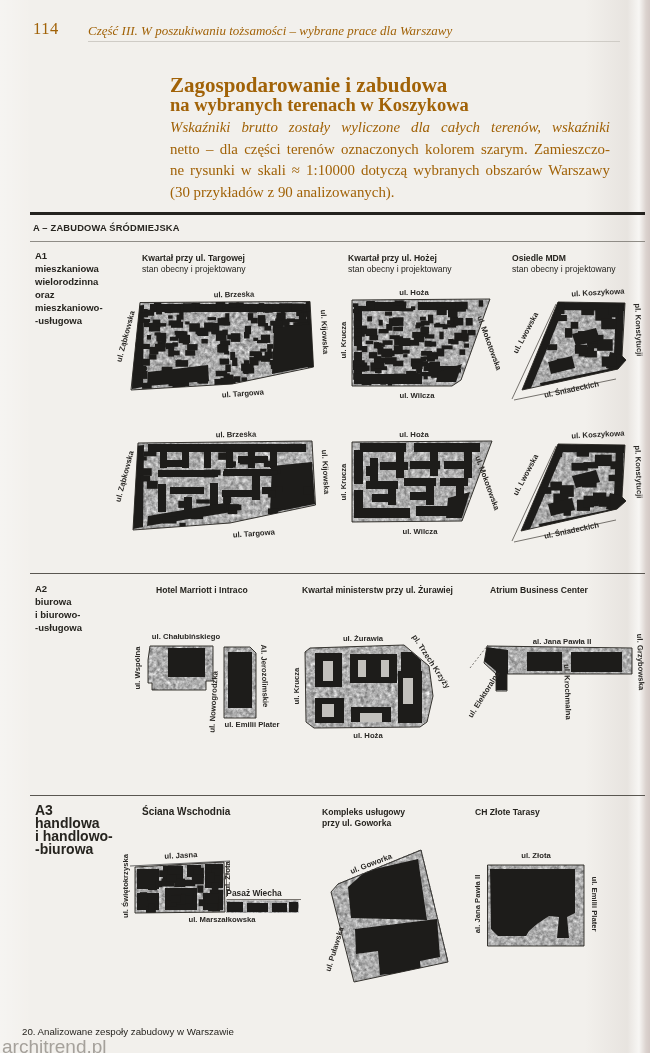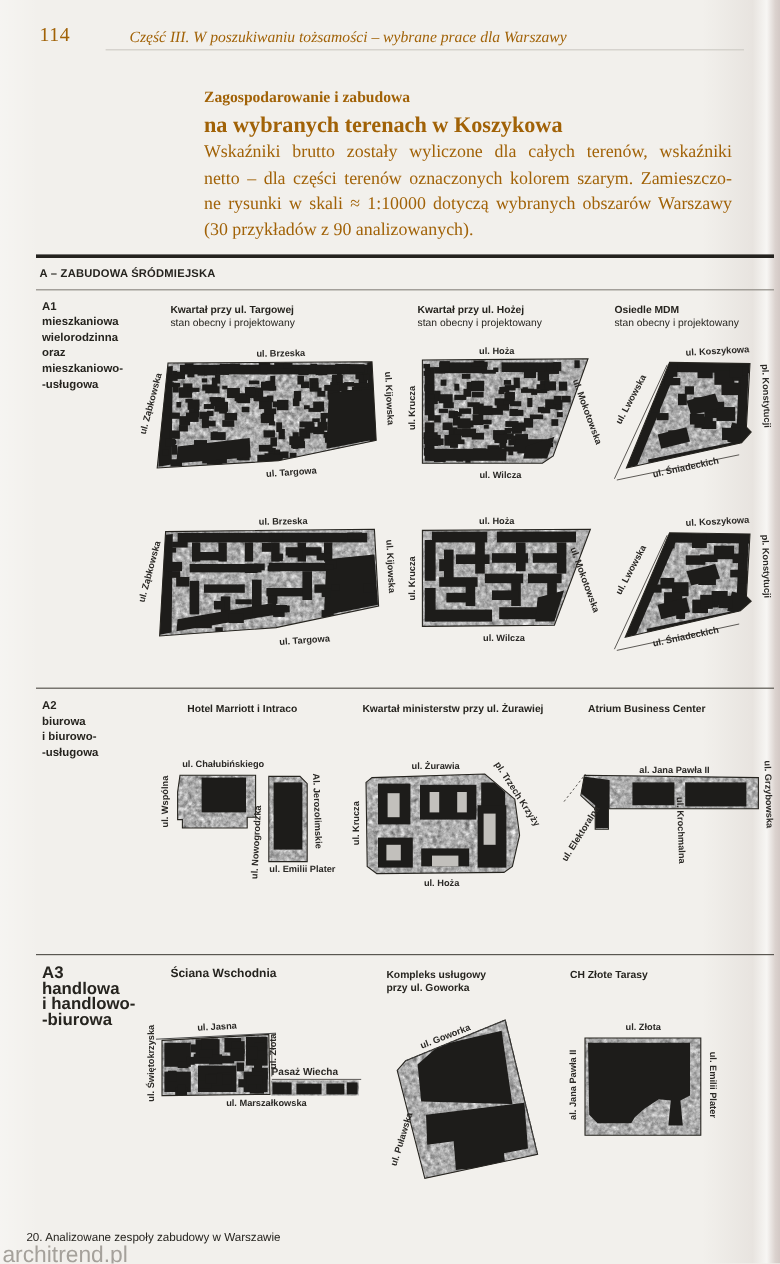--- a/index.html
+++ b/index.html
@@ -7,30 +7,30 @@
 .abs{position:absolute}
 .serif{font-family:"Liberation Serif",serif;color:#a16207}
 .sans{font-family:"Liberation Sans",sans-serif;color:#26241f}
 
 </style></head><body>
 
 <div class="abs" style="left:0;top:0;width:650px;height:1053px;background:linear-gradient(to right, rgba(255,255,255,0.3) 0%, rgba(255,255,255,0) 5%, rgba(0,0,0,0) 90%, rgba(140,120,112,0.10) 96.5%, rgba(255,255,255,0.4) 98.3%, rgba(152,124,120,0.26) 99.4%, rgba(146,118,116,0.32) 100%);"></div>
 
 <div class="abs serif" style="left:33px;top:19px;font-size:16.5px;letter-spacing:0.5px;">114</div>
 
-<div class="abs serif" style="left:88px;top:23px;font-size:13px;font-style:italic;margin-left:20px;">Część III. W poszukiwaniu tożsamości – wybrane prace dla Warszawy</div>
+<div class="abs serif" style="left:88px;top:23px;font-size:13px;font-style:italic;">Część III. W poszukiwaniu tożsamości – wybrane prace dla Warszawy</div>
 
 <div class="abs" style="left:88px;top:41px;width:532px;height:1px;background:#cfccc6;"></div>
 
-<div class="abs serif" style="left:170px;top:73px;font-size:13px;font-weight:700;text-align:right;">Zagospodarowanie i zabudowa</div>
+<div class="abs serif" style="left:170px;top:73px;font-size:21px;font-weight:700;text-align:right;">Zagospodarowanie i zabudowa</div>
 
 <div class="abs serif" style="left:170px;top:95px;font-size:18.5px;font-weight:700;">na wybranych terenach w Koszykowa</div>
 
 <div class="abs serif" style="left:170px;top:117px;width:440px;font-size:14.9px;line-height:21.5px;">
-    <div style="text-align:justify;text-align-last:justify;">Wskaźniki brutto zostały wyliczone dla całych terenów, wskaźniki</div>
+    <div style="text-align:justify;text-align-last:justify;font-style:italic;">Wskaźniki brutto zostały wyliczone dla całych terenów, wskaźniki</div>
     <div style="text-align:justify;text-align-last:justify;">netto – dla części terenów oznaczonych kolorem szarym. Zamieszczo-</div>
     <div style="text-align:justify;text-align-last:justify;">ne rysunki w skali ≈ 1:10000 dotyczą wybranych obszarów Warszawy</div>
     <div>(30 przykładów z 90 analizowanych).</div>
   </div>
 
 <div class="abs" style="left:30px;top:212px;width:615px;height:3px;background:#24221e;"></div>
 
 <div class="abs sans" style="left:33px;top:223px;font-size:9.3px;font-weight:700;letter-spacing:0.2px;">A – ZABUDOWA ŚRÓDMIEJSKA</div>
 
 <div class="abs" style="left:30px;top:241px;width:615px;height:1px;background:#8f8c86;"></div>

